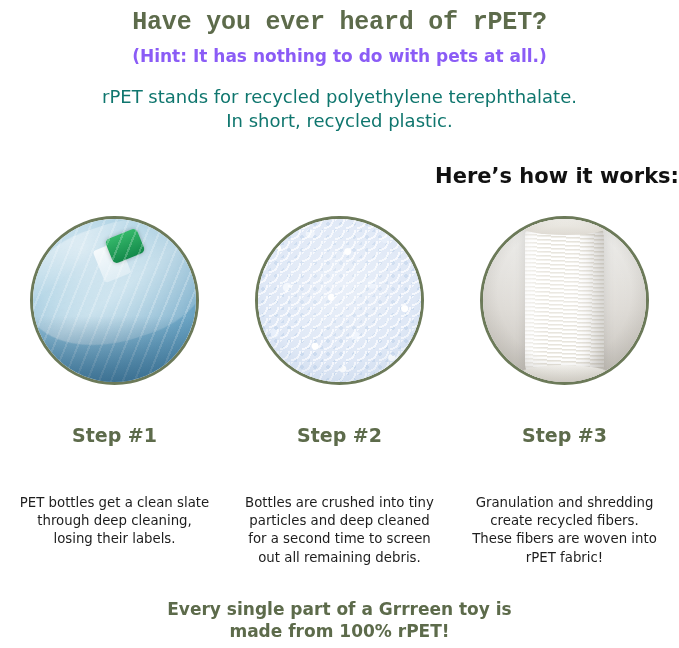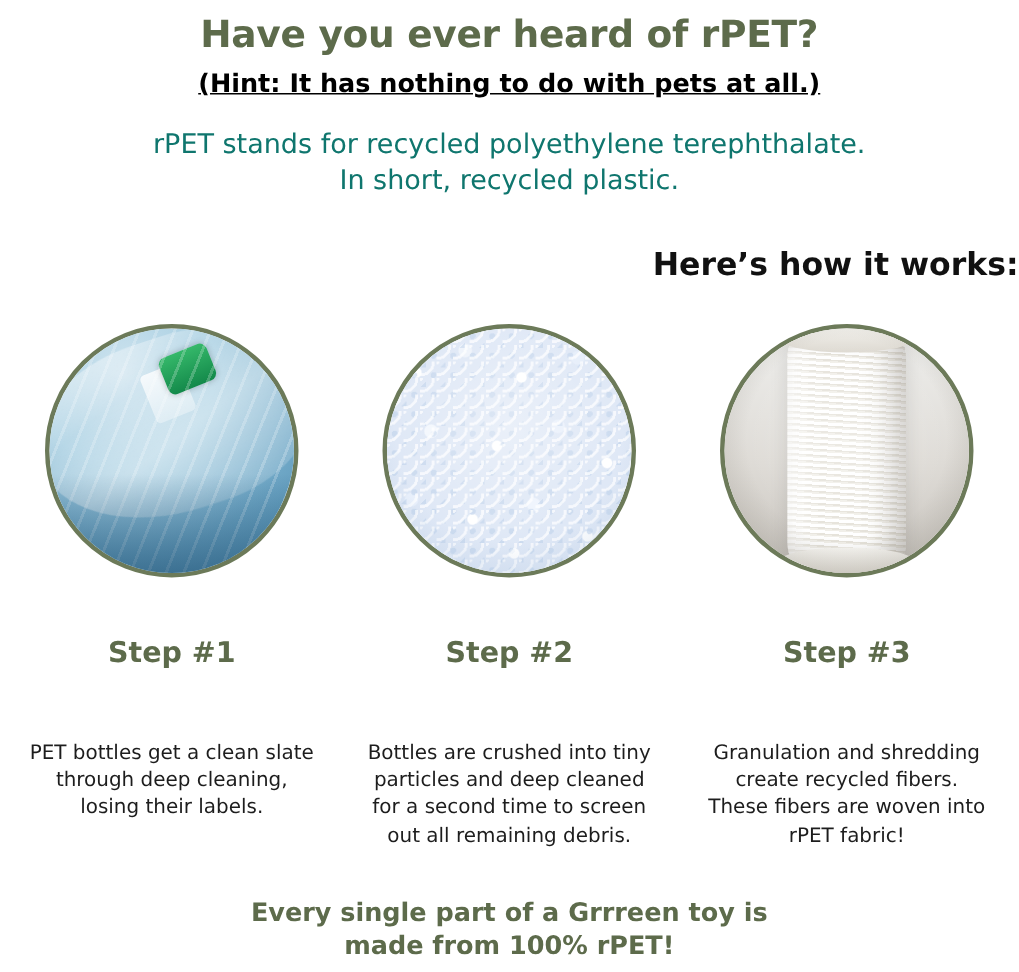--- a/index.html
+++ b/index.html
@@ -12,28 +12,28 @@
   }
   .page{position:relative;width:679px;height:648px;}
 
   .headline{
     text-align:center;
     color:#5d6b4b;
     font-weight:bold;
     font-size:25px;
     letter-spacing:-0.2px;
     margin-top:8px;
+    font-family:Liberation Mono, monospace;
   }
   .hint{
     text-align:center;
-    color:#000000;
+    color:#8b5cf6;
     font-weight:bold;
     font-size:17px;
     margin-top:9px;
-    text-decoration:underline;
   }
   .def{
     text-align:center;
     font-size:18px;
     color:#0f766e;
     margin-top:19px;
     line-height:1.35;
     font-weight:400;
   }
   .howto{

